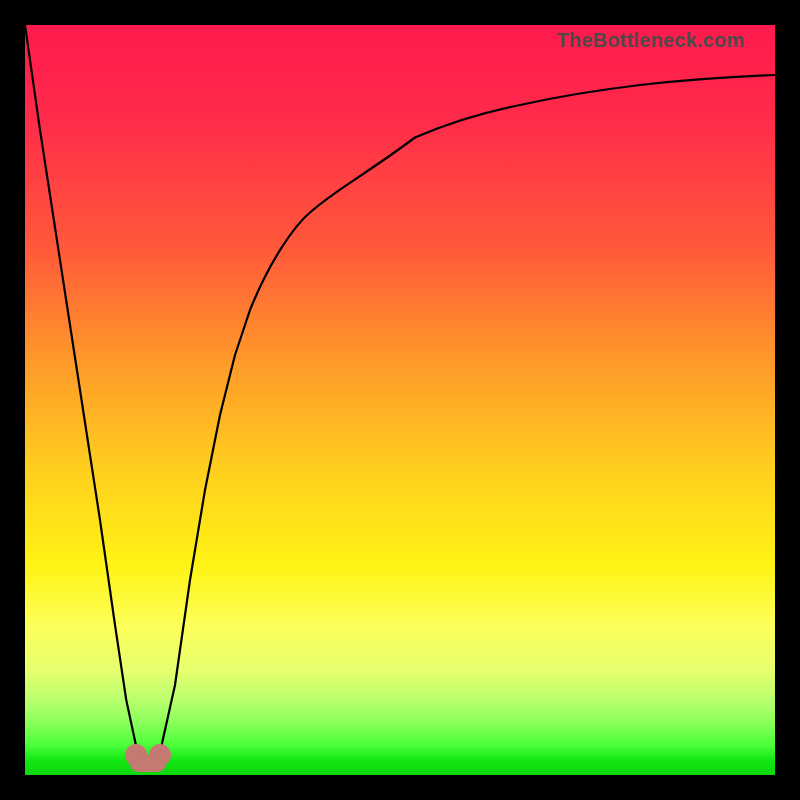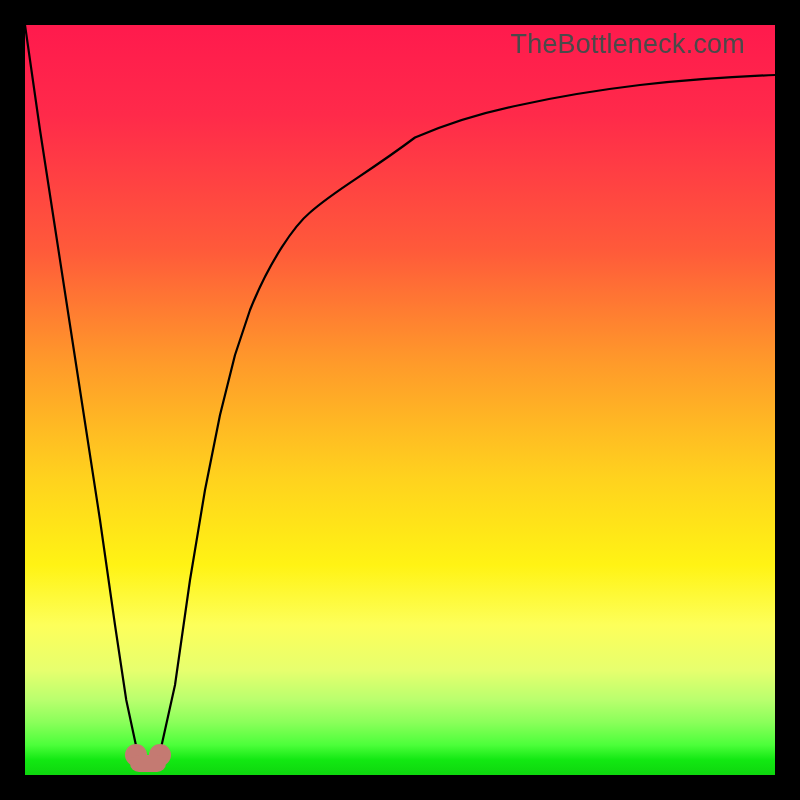--- a/index.html
+++ b/index.html
@@ -41,22 +41,22 @@
       #4cff3a 96%,
       #12e812 98%,
       #0ed60e 100%
     );
   }
   .watermark {
     position: absolute;
     top: 4px;
     right: 30px;
     color: #4a4a4a;
-    font-size: 27px;
-    font-weight: 400;
+    font-size: 20px;
+    font-weight: 700;
     letter-spacing: 0.2px;
     z-index: 5;
   }
   svg.curve {
     position: absolute;
     left: 0;
     top: 0;
     width: 750px;
     height: 750px;
     z-index: 3;

